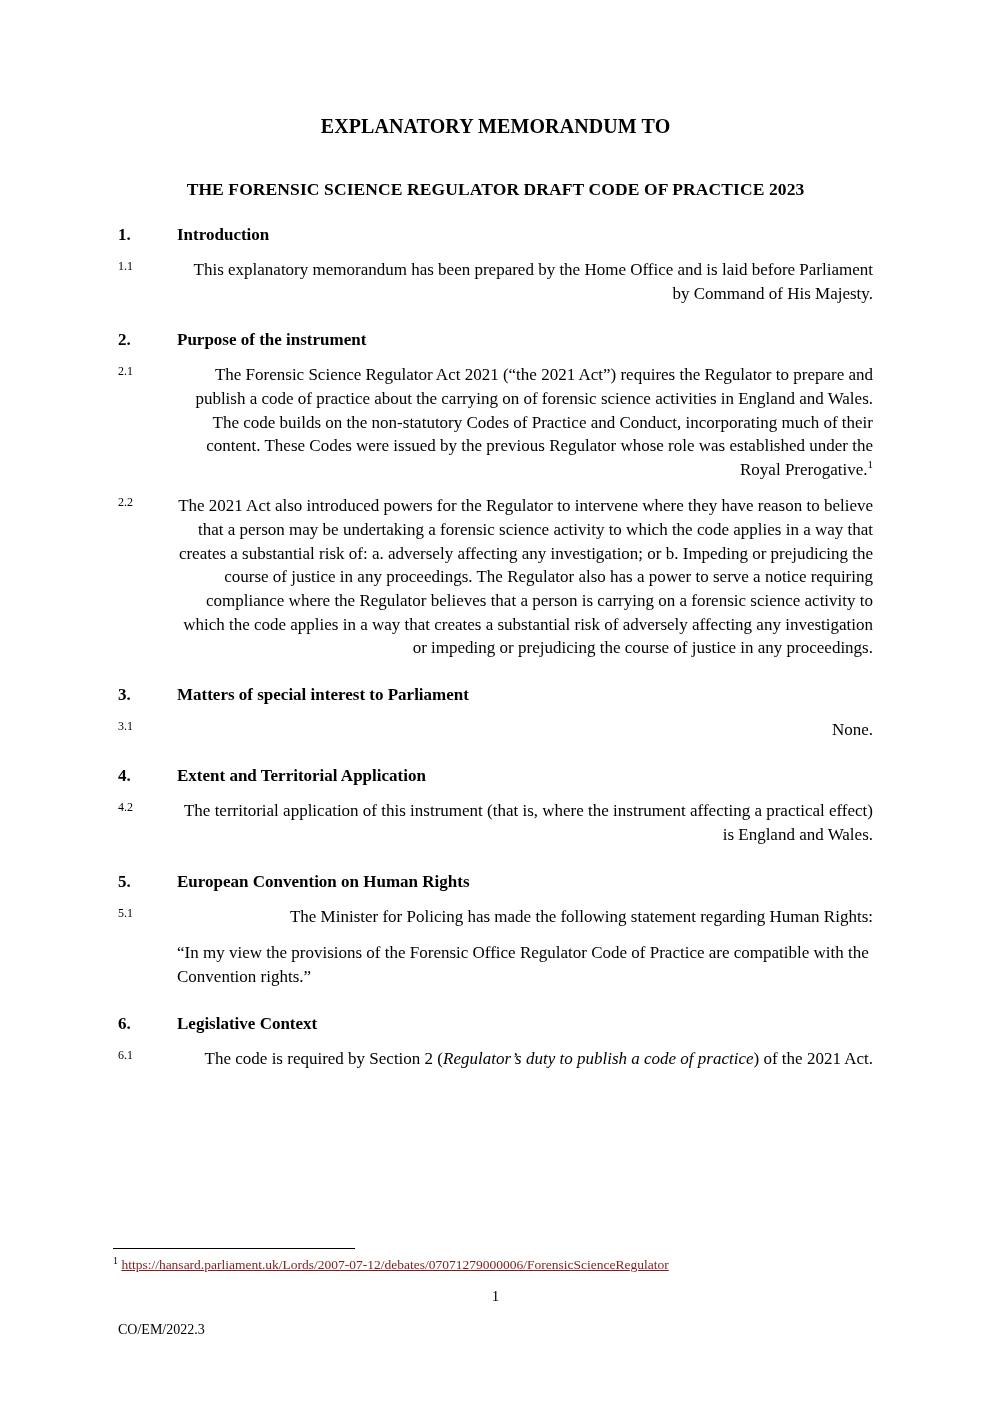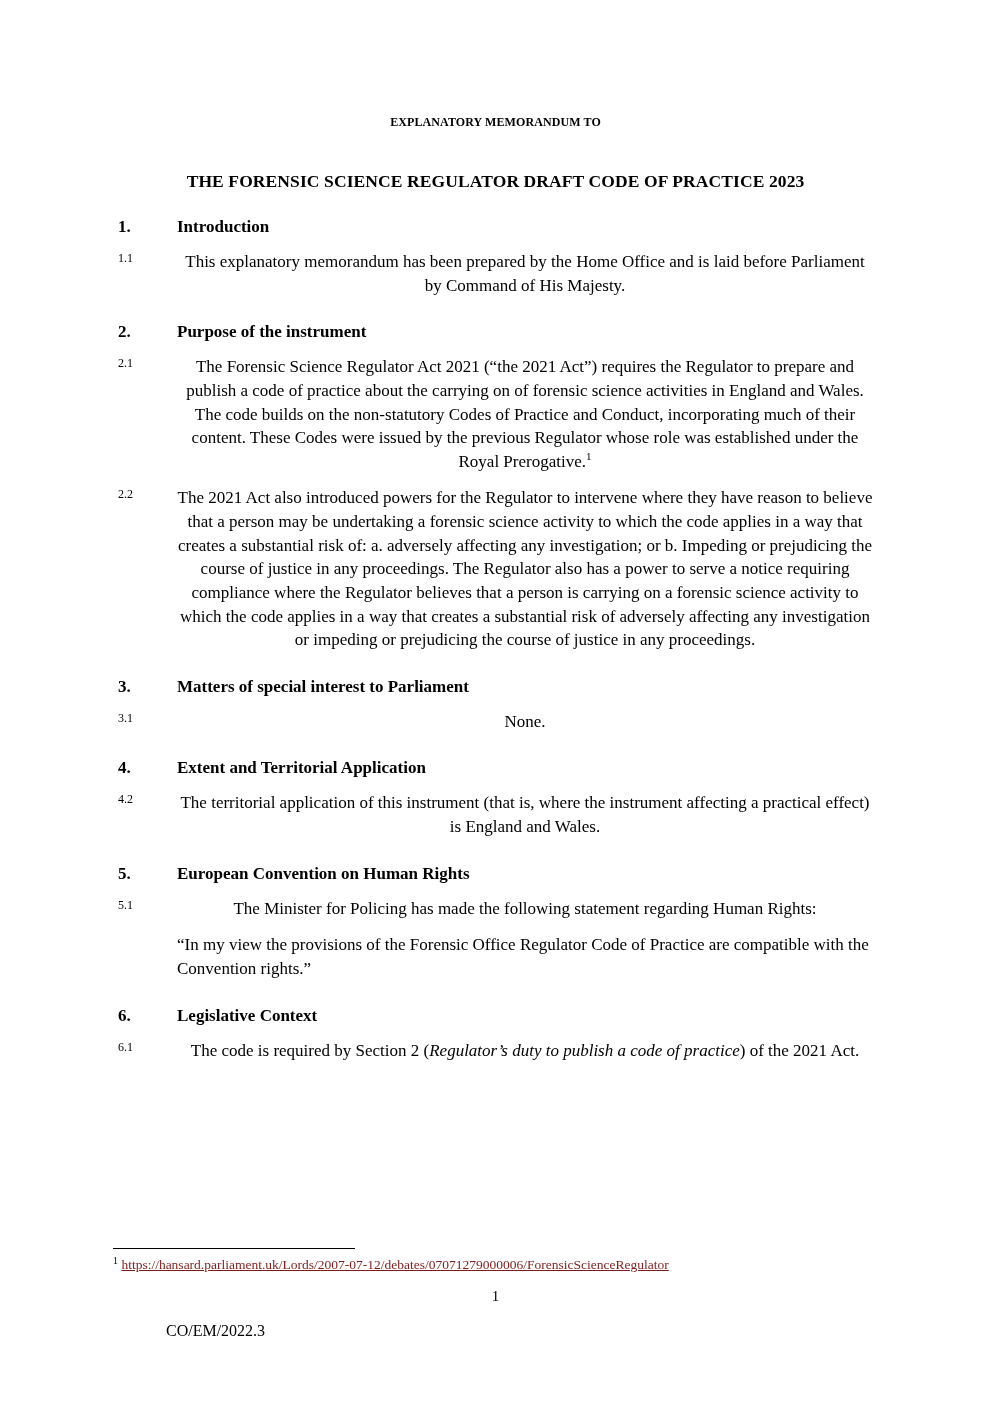--- a/index.html
+++ b/index.html
@@ -22,21 +22,21 @@
   }
   .content {
     position: absolute;
     left: 118px;
     top: 108px;
     width: 755px;
   }
   .doc-title {
     text-align: center;
     font-weight: bold;
-    font-size: 12px;
+    font-size: 20px;
     letter-spacing: 0.1px;
     margin: 0 0 0 0;
     padding-top: 7px;
   }
   .doc-subtitle {
     text-align: center;
     font-weight: bold;
     font-size: 17.5px;
     letter-spacing: 0.1px;
     margin: 0;
@@ -65,21 +65,21 @@
   .para .num {
     width: 59px;
     flex: 0 0 59px;
     font-size: 12px;
     line-height: 1.39;
   }
   .para .body {
     flex: 1 1 auto;
     font-size: 17px;
     line-height: 1.39;
-    text-align: center;
+    text-align: right;
   }
   .quote-block {
     margin-left: 59px;
     margin-top: 13px;
     font-size: 17px;
     line-height: 1.39;
   }
   sup.fn {
     font-size: 11px;
     vertical-align: super;
@@ -118,22 +118,21 @@
     left: 0;
     top: 1288px;
     width: 991px;
     text-align: center;
     font-size: 15px;
   }
   .doc-ref {
     position: absolute;
     left: 118px;
     top: 1322px;
-    font-size: 16px;
-    margin-left: 48px;
+    font-size: 14px;
   }
 </style>
 </head>
 <body>
 
 <div class="page">
 
   <div class="content">
 
     <h1 class="doc-title">EXPLANATORY MEMORANDUM TO</h1>

